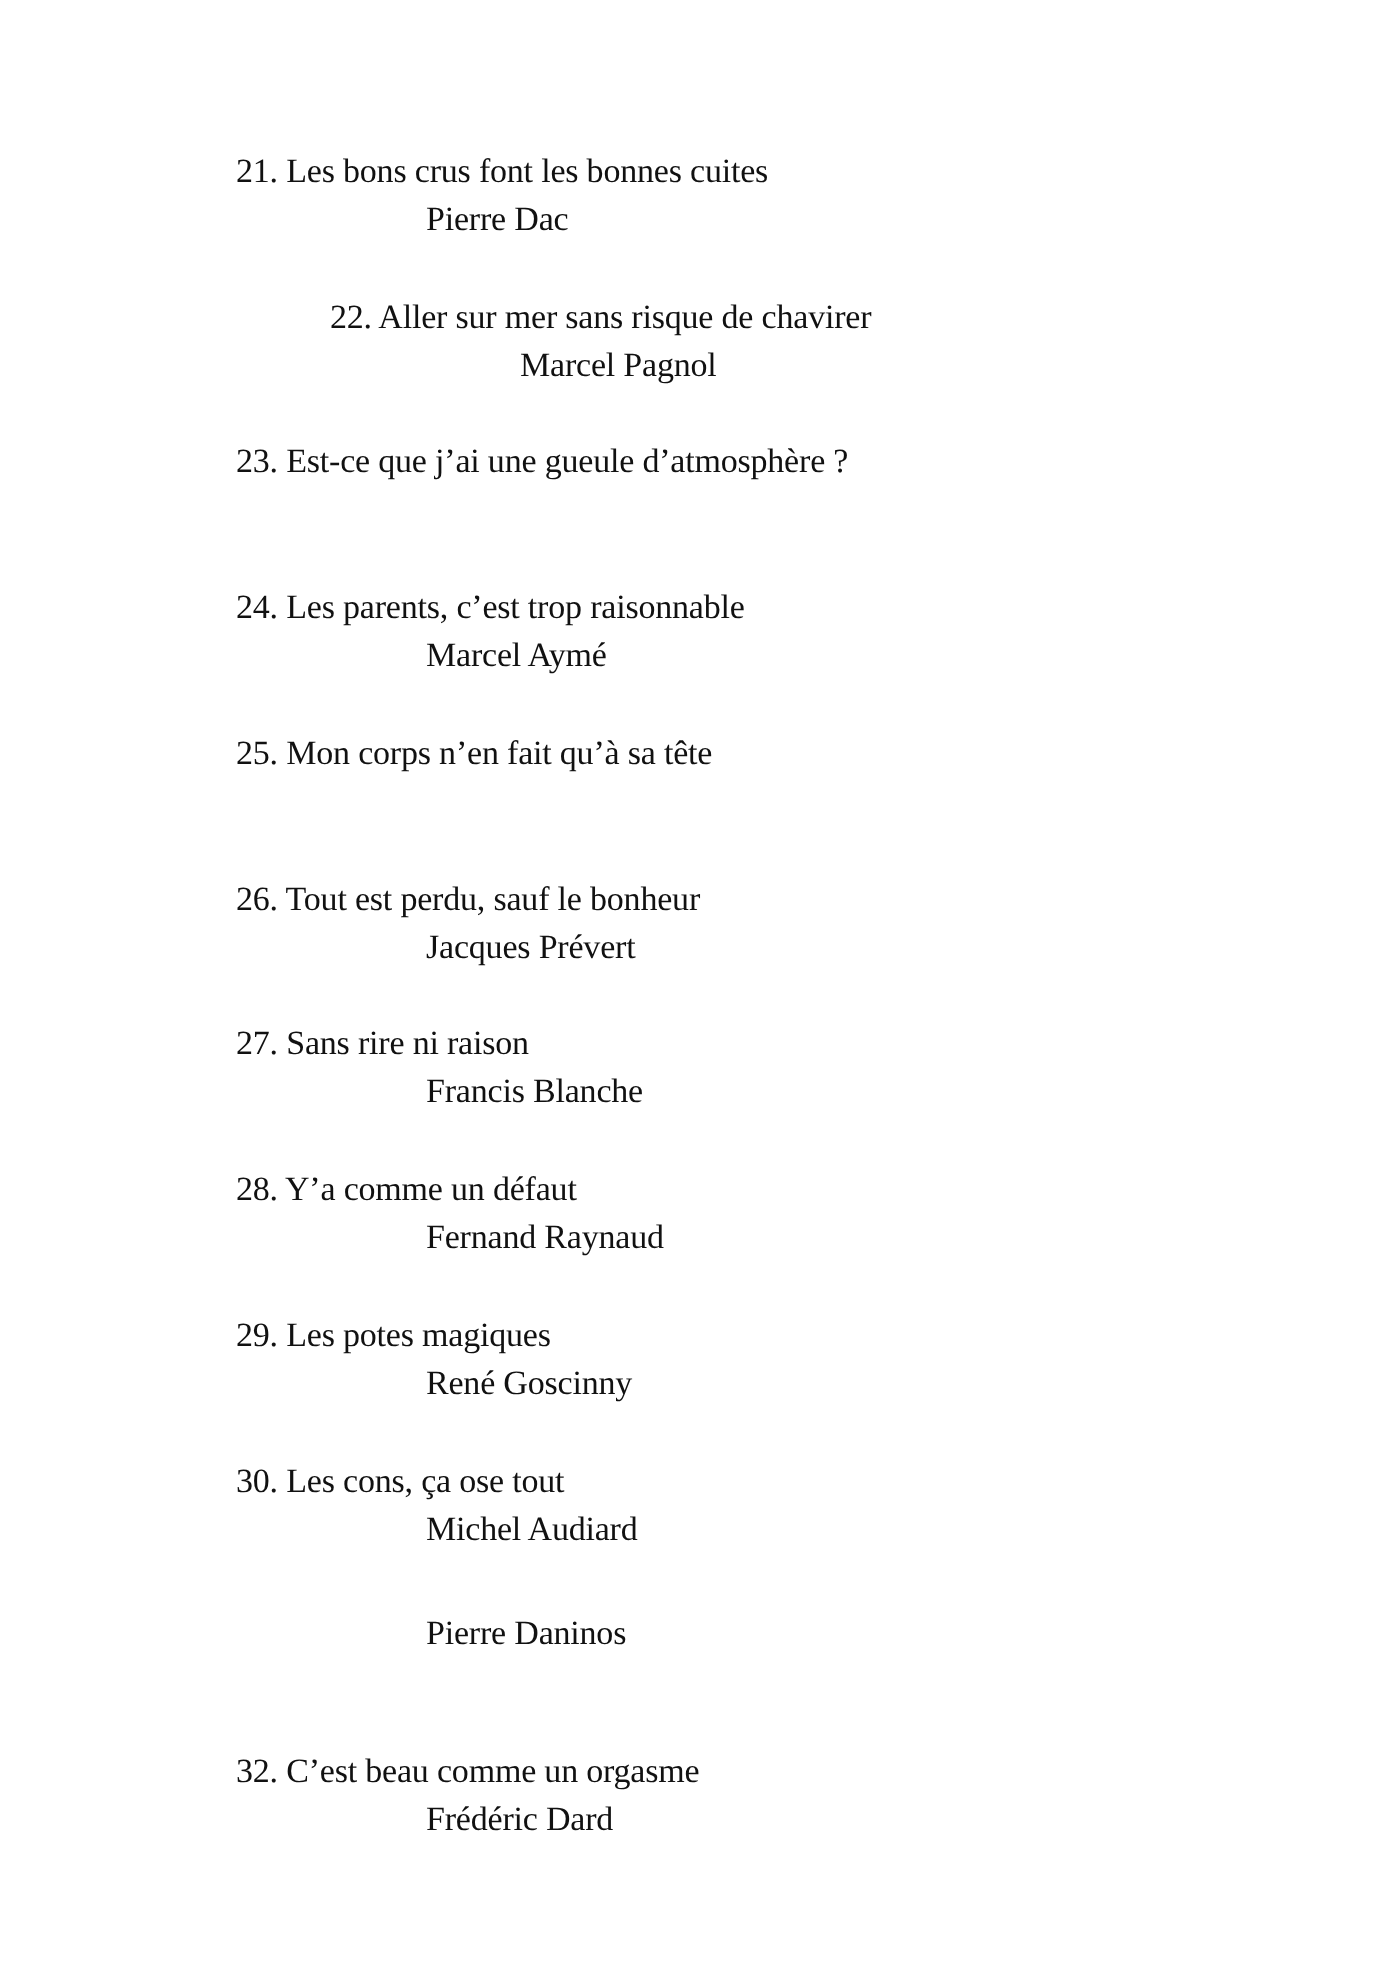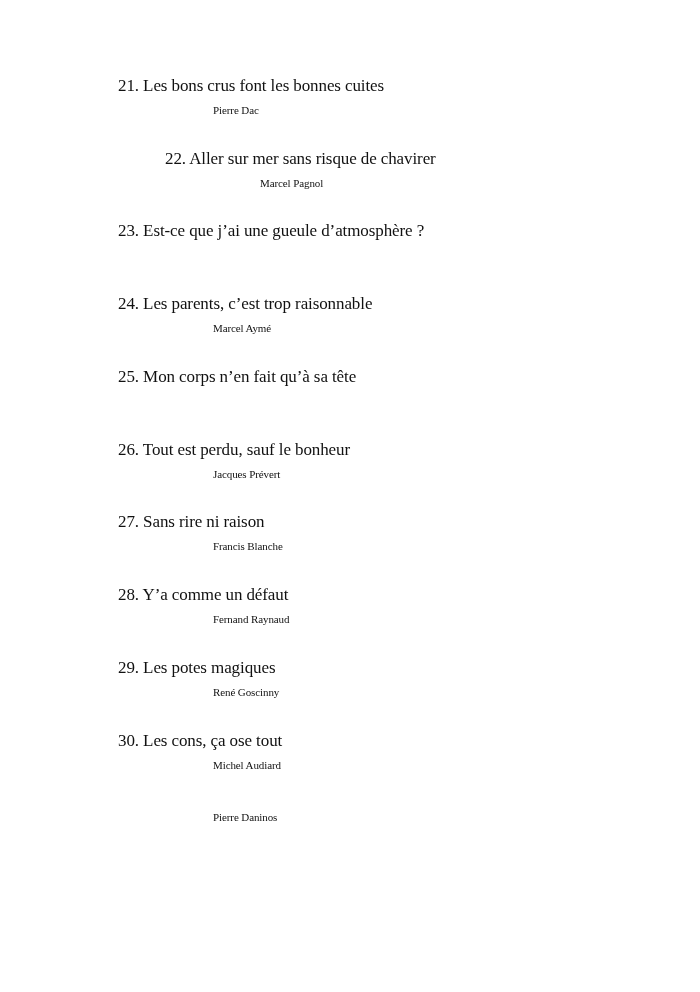--- a/index.html
+++ b/index.html
@@ -27,21 +27,21 @@
       left: 118px;
       width: 560px;
     }
     .title-line {
       font-size: 17px;
       line-height: 20px;
       white-space: nowrap;
       letter-spacing: -0.1px;
     }
     .author-line {
-      font-size: 11px;
+      font-size: 17px;
       line-height: 20px;
       white-space: nowrap;
       margin-top: 4px;
       padding-left: 95px;
       letter-spacing: -0.1px;
     }
   </style>
 </head>
 <body>
 
@@ -92,14 +92,18 @@
 
   <div class="entry" style="top:731px;">
     <div class="title-line"><span>30.</span> <span>Les cons, ça ose tout</span></div>
     <div class="author-line">Michel Audiard</div>
   </div>
 
   <div class="entry" style="top:803px;">
     <div class="author-line">Pierre Daninos</div>
   </div>
 
+  <div class="entry" style="top:876px;">
+    <div class="title-line"><span>32.</span> <span>C’est beau comme un orgasme</span></div>
+    <div class="author-line">Frédéric Dard</div>
+  </div>
 
 </div>
 
 </body></html>

